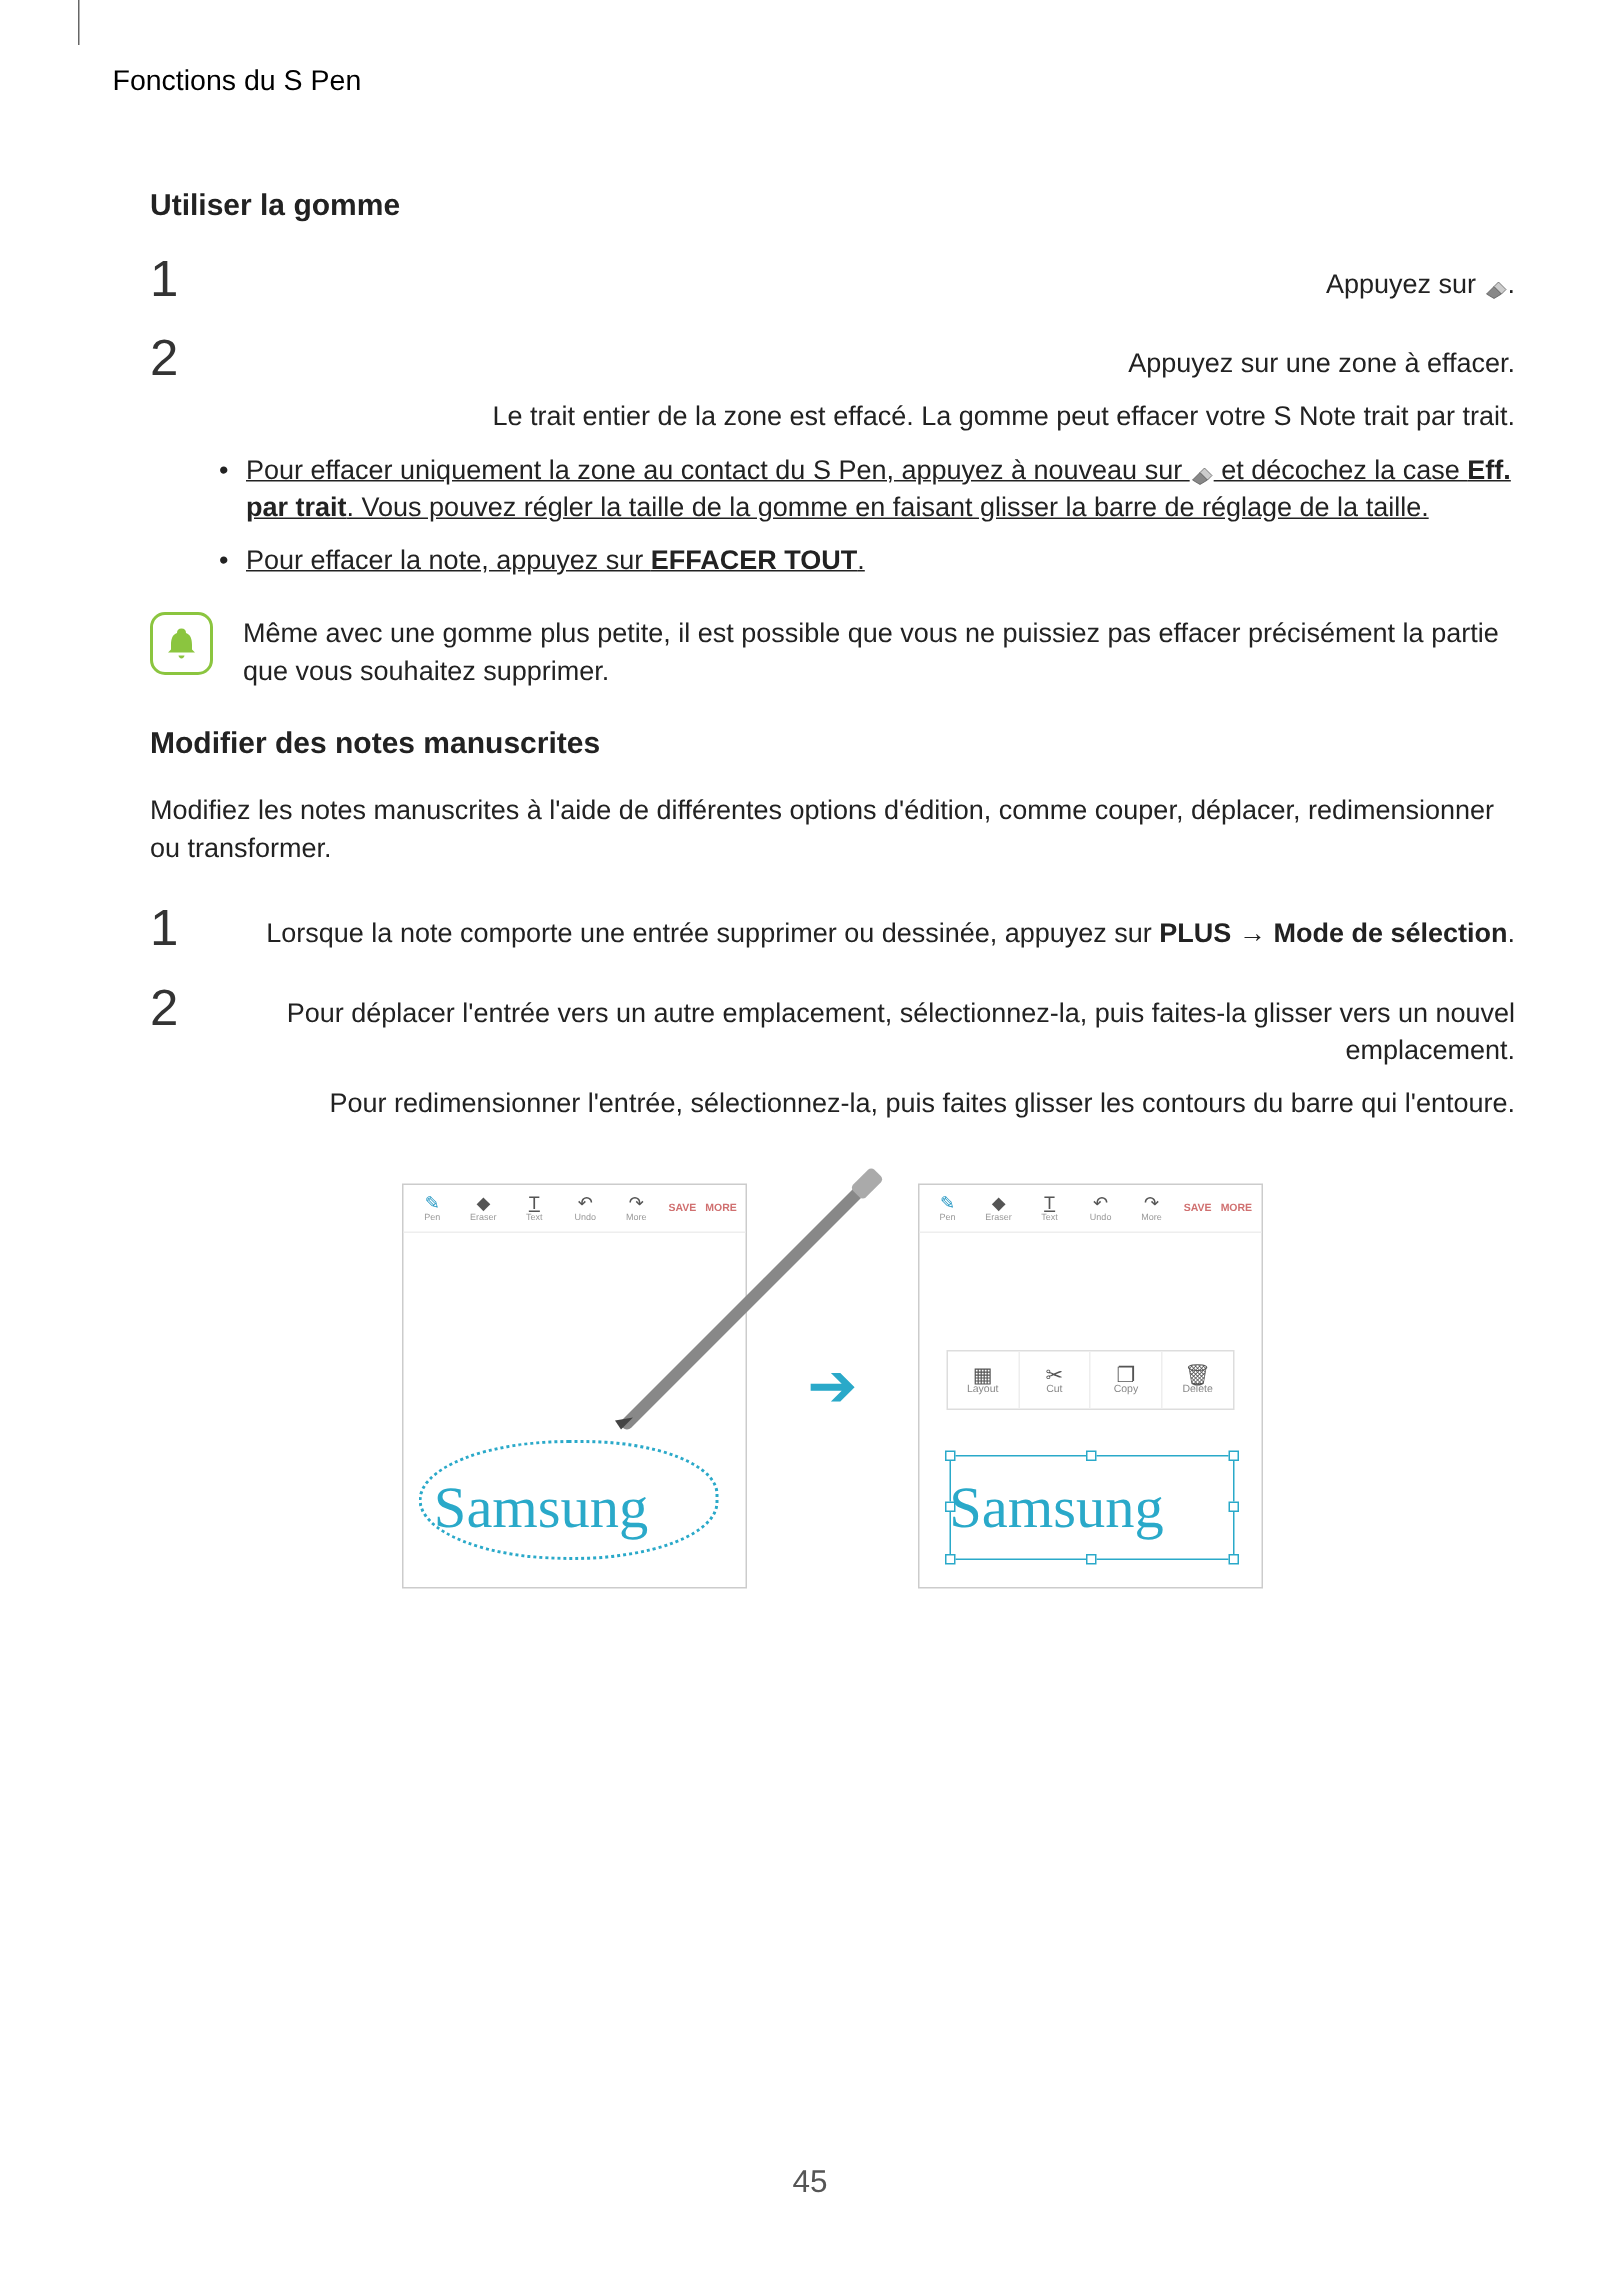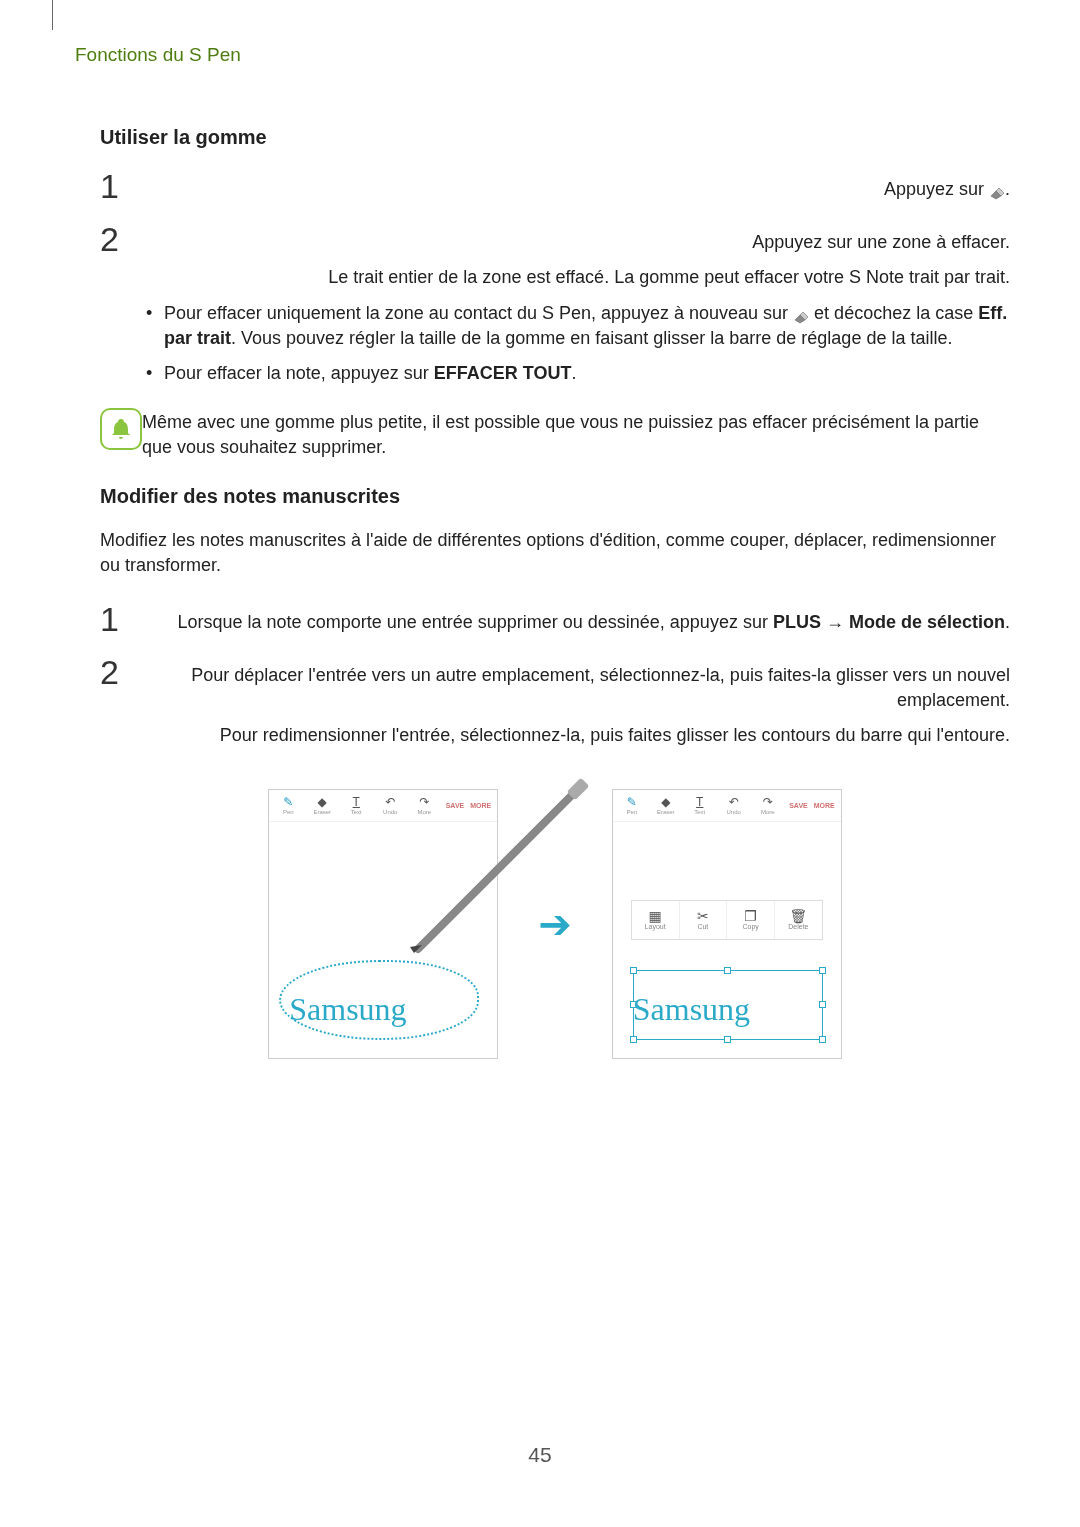--- a/index.html
+++ b/index.html
@@ -16,21 +16,21 @@
   .left-margin-line {
     position: absolute;
     left: 52px;
     top: 0;
     width: 1px;
     height: 30px;
     background: #666;
   }
   .header {
     font-size: 19px;
-    color: #4d7c0f;
+    color: #000000;
     margin-bottom: 60px;
     margin-left: -25px;
     padding-top: 4px;
   }
   h2 {
     font-size: 20px;
     font-weight: 700;
     margin-bottom: 20px;
     margin-top: 20px;
   }
@@ -50,36 +50,38 @@
   .step-body {
     padding-top: 8px;
     flex: 1;
     line-height: 1.4;
   }
   .step-body p { margin-bottom: 10px; text-align: right; }
   ul.bullets {
     list-style: none;
     padding-left: 28px;
     margin-top: 10px;
+    text-decoration: underline;
   }
   ul.bullets li {
     position: relative;
     margin-bottom: 10px;
     line-height: 1.4;
   }
   ul.bullets li::before {
     content: "•";
     position: absolute;
     left: -18px;
     top: 0;
     font-size: 18px;
   }
   .note-row {
     display: flex;
     align-items: flex-start;
+    gap: 20px;
     margin: 12px 0 24px 0;
   }
   .note-icon {
     width: 42px; height: 42px;
     border: 2px solid #8bc53f;
     border-radius: 10px;
     display: flex;
     align-items: center;
     justify-content: center;
     flex-shrink: 0;
@@ -128,21 +130,21 @@
   }
   .tb-item .ic { height: 14px; display:flex; align-items:center; justify-content:center; color:#555; font-size:12px;}
   .tb-item.active .ic { color: #2196c3; }
   .tb-right { margin-left: auto; display:flex; gap:6px; }
   .tb-right span { font-size: 7px; color: #d07070; font-weight:600; }
   .handwriting {
     position: absolute;
     bottom: 30px;
     left: 20px;
     font-family: cursive, "Brush Script MT";
-    font-size: 32px;
+    font-size: 39px;
     color: #2aa9c9;
   }
   .dotted-lasso {
     position: absolute;
     bottom: 18px;
     left: 10px;
     width: 200px;
     height: 80px;
     border: 2px dotted #2aa9c9;
     border-radius: 50% 45% 48% 50%;

